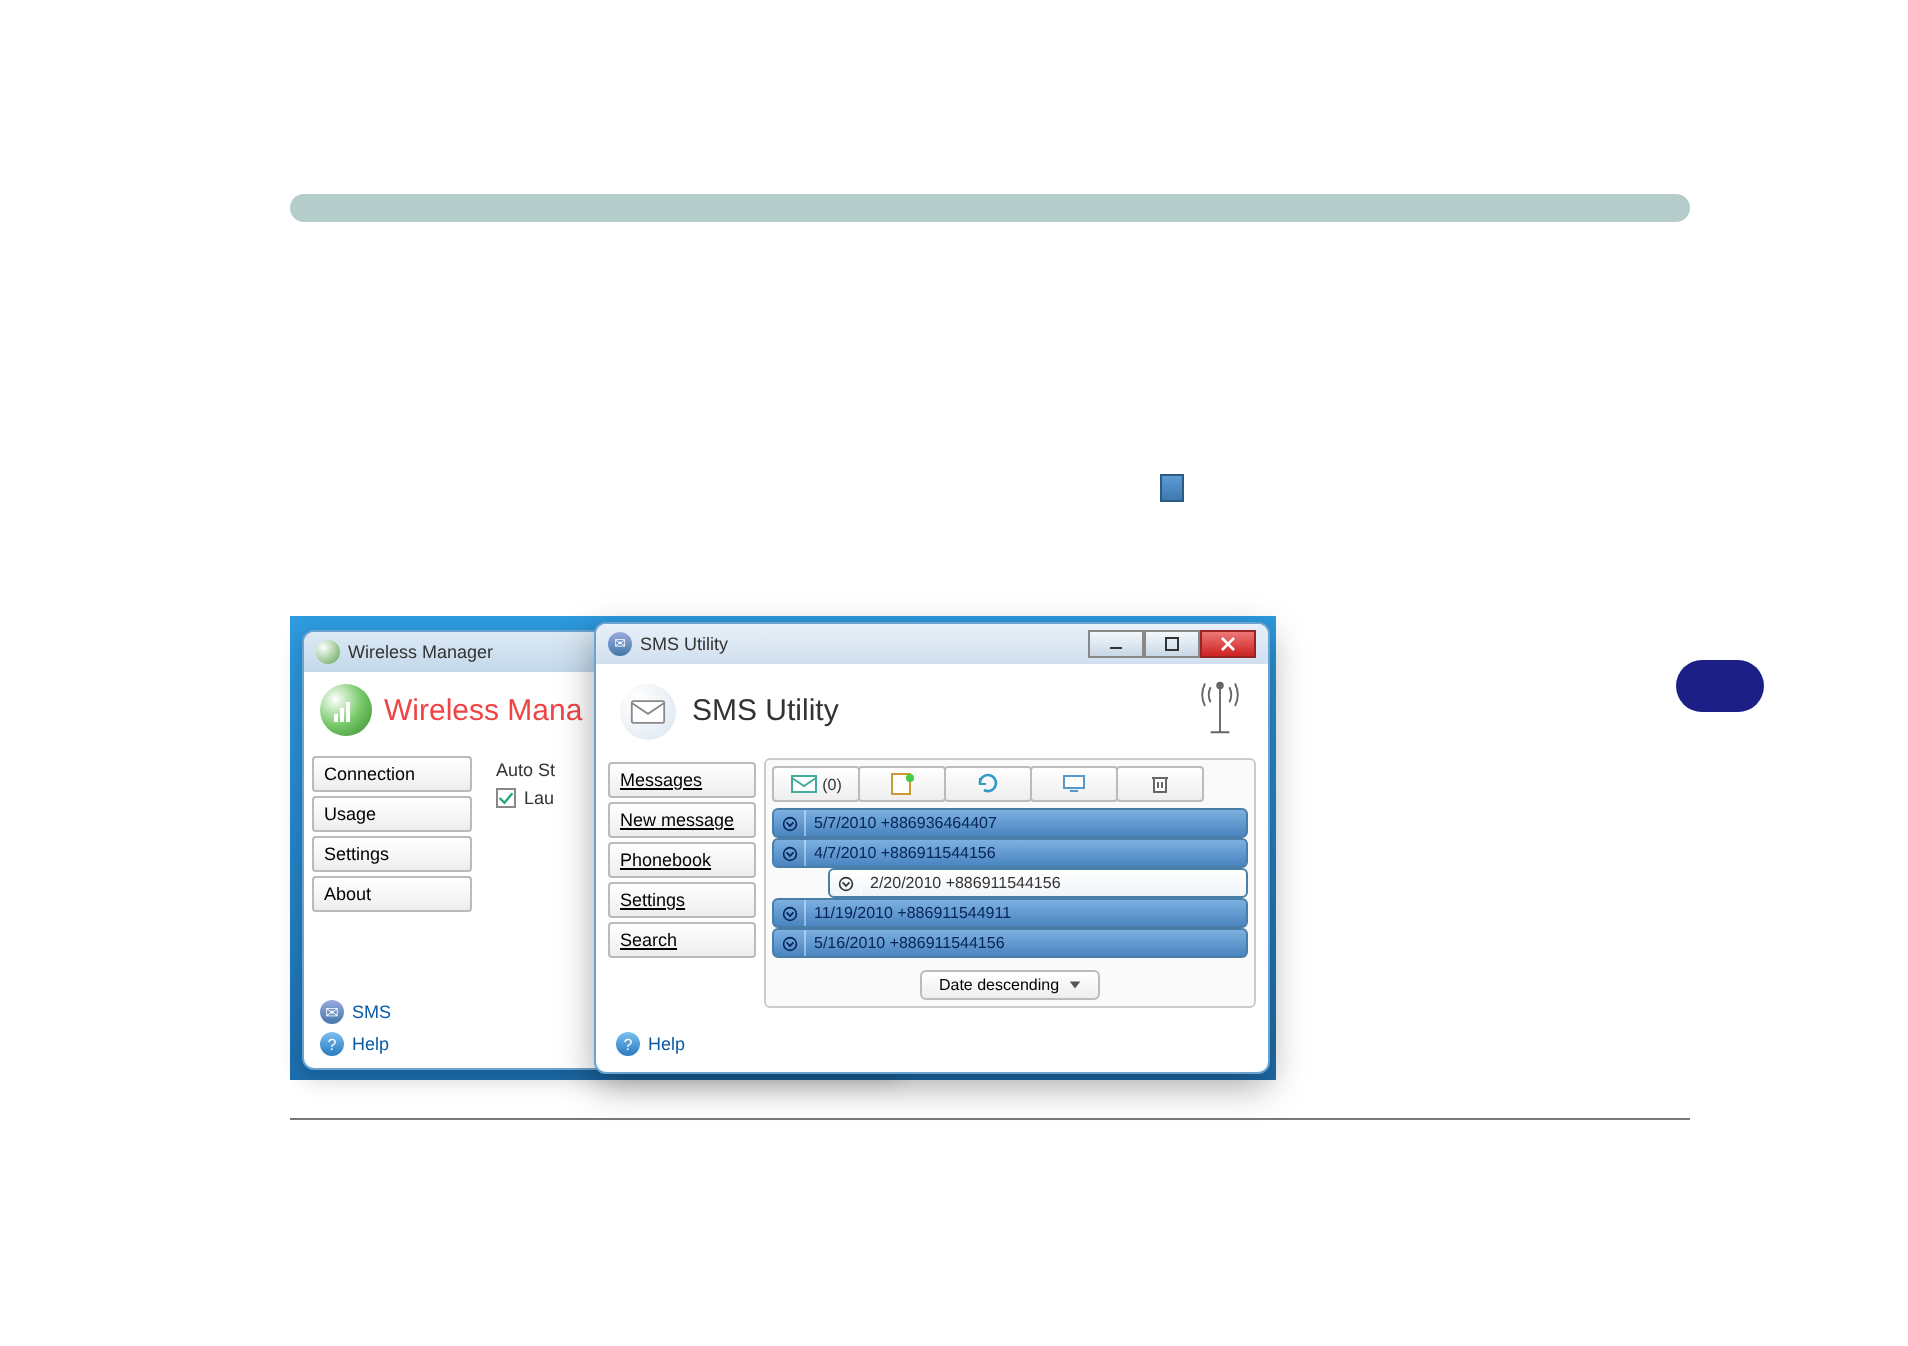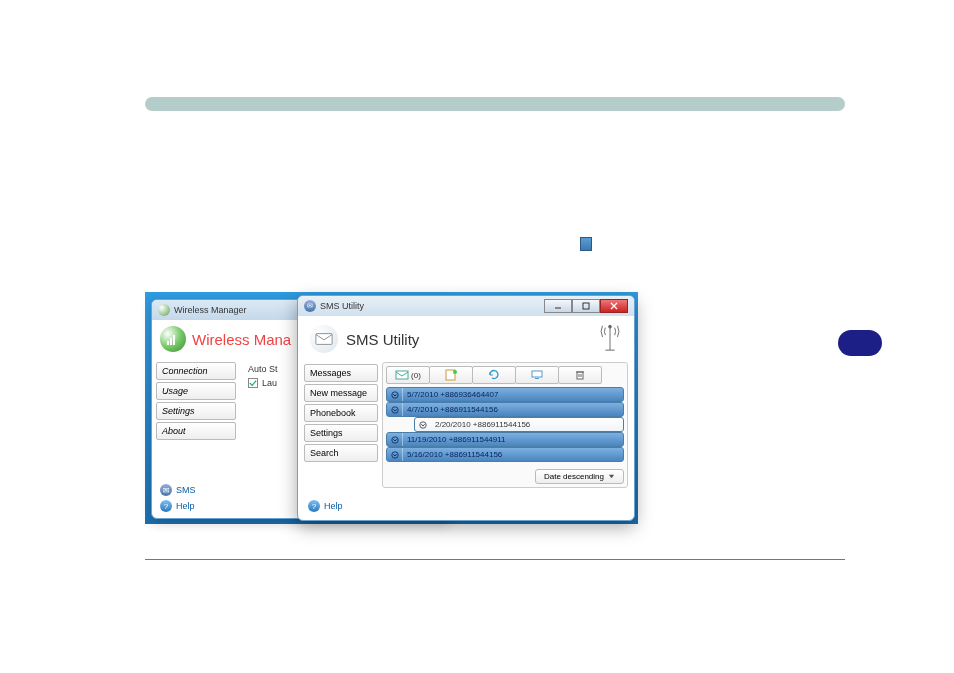--- a/index.html
+++ b/index.html
@@ -8,38 +8,38 @@
   
   .top-bar { position: absolute; top: 97px; left: 145px; width: 700px; height: 14px; background: #b5cdca; border-radius: 10px; }
 
   
   .blue-pill { position: absolute; top: 330px; right: 72px; width: 44px; height: 26px; background: #1c1f85; border-radius: 14px; }
 
   
   .small-appicon { position: absolute; top: 237px; left: 580px; width: 12px; height: 14px; background: linear-gradient(#5b9bd4,#3e7ab0); border: 1px solid #2b5a85; }
 
   
-  .shot-wrap { position: absolute; top: 292px; left: 145px; width: 493px; height: 232px; }
+  .shot-wrap { position: absolute; top: 308px; left: 145px; width: 493px; height: 232px; }
   .desktop-bg { position: absolute; inset: 0; background: linear-gradient(#2e9be0,#1d6fb0); }
 
   
   .wm-window { position: absolute; top: 7px; left: 6px; width: 300px; height: 220px; border: 1px solid #6aa3d0; background: #fff; border-radius: 6px; box-shadow: 0 4px 12px rgba(0,0,0,.2); overflow: hidden; }
   .wm-titlebar { height: 20px; background: linear-gradient(#dce9f5,#c3d8ea); display: flex; align-items: center; padding: 0 6px; font-size: 9px; color: #333; gap: 4px; }
   .sig-icon-sm { width: 12px; height: 12px; border-radius: 50%; background: radial-gradient(circle at 30% 30%, #fff, #5ca34e); display:inline-block; position:relative;}
   .wm-header { display: flex; align-items: center; padding: 6px 8px; gap: 6px; }
   .sig-icon-lg { width: 26px; height: 26px; border-radius: 50%; background: radial-gradient(circle at 30% 30%, #fff 0%, #78c96a 50%, #3a8b2e 100%); position: relative; }
   .sig-bars { position:absolute; left:7px; bottom:7px; display:flex; gap:1px; align-items:flex-end;}
   .sig-bars span{ width:2px; background:#fff; display:block;}
   .sig-bars span:nth-child(1){height:4px;}
   .sig-bars span:nth-child(2){height:7px;}
   .sig-bars span:nth-child(3){height:10px;}
   .wm-title-text { font-size: 15px; color: #ef4444; }
   .wm-body { display: flex; }
   .wm-sidebar { width: 88px; padding: 4px; display: flex; flex-direction: column; gap: 2px; }
-  .wm-sideitem { border: 1px solid #bbb; background: linear-gradient(#fff,#eee); font-size: 9px; padding: 3px 5px; border-radius: 2px; cursor: pointer; font-style: italic; }
+  .wm-sideitem { border: 1px solid #bbb; background: linear-gradient(#fff,#eee); font-size: 9px; padding: 3px 5px; border-radius: 2px; cursor: pointer; }
   .wm-content { flex: 1; padding: 6px 8px; font-size: 9px; color: #333; }
   .wm-content label { display:block; margin-bottom:4px; }
   .wm-checkboxrow { display:flex; align-items:center; gap:4px; }
   .wm-checkbox { width:10px; height:10px; border:1px solid #888; background:#fff; display:inline-flex; align-items:center; justify-content:center;}
   .wm-checkbox svg{width:8px;height:8px;}
   .wm-bottom { position:absolute; bottom:6px; left:8px; right:8px; display:flex; justify-content:space-between; align-items:flex-end;}
   .wm-links { display:flex; flex-direction:column; gap:4px; font-size:9px;}
   .wm-link { display:flex; align-items:center; gap:4px; color:#0a5aa6; cursor:pointer;}
   .icon-circle{ width:12px; height:12px; border-radius:50%; display:inline-flex; align-items:center; justify-content:center; font-size:8px; color:#fff;}
   .ic-sms{ background:linear-gradient(#9ad,#47a); }
@@ -57,33 +57,33 @@
   .win-btn.close{background:linear-gradient(#e77,#c22);border-color:#922;}
   .win-btn svg{width:10px;height:10px;}
   .sms-header{display:flex;align-items:center;justify-content:space-between;padding:6px 12px;}
   .sms-header-left{display:flex;align-items:center;gap:8px;}
   .env-icon{width:28px;height:28px;border-radius:50%;background:radial-gradient(circle at 30% 30%,#fff,#dbe6ef);display:flex;align-items:center;justify-content:center;}
   .env-icon svg{width:18px;height:14px;}
   .sms-title-text{font-size:15px;color:#333;}
   .antenna-icon svg{width:24px;height:30px;stroke:#666;fill:none;stroke-width:1;}
   .sms-body{display:flex;padding:0 0 0 4px;}
   .sms-sidebar{width:78px;display:flex;flex-direction:column;gap:2px;padding:2px;}
-  .sms-sideitem{border:1px solid #bbb;background:linear-gradient(#fff,#eee);font-size:9px;padding:3px 5px;border-radius:2px;cursor:pointer;}
+  .sms-sideitem{border:1px solid #bbb;background:linear-gradient(#fff,#eee);font-size:9px;padding:3px 5px;border-radius:2px;cursor:pointer;text-decoration:underline;}
   .sms-main{flex:1;border:1px solid #ccc;margin:0 6px 0 2px;border-radius:3px;padding:3px;background:#fafafa;}
   .sms-toolbar{display:flex;gap:0;margin-bottom:3px;}
   .tbtn{flex:0 0 auto;width:44px;height:18px;border:1px solid #bbb;background:linear-gradient(#fff,#eee);display:flex;align-items:center;justify-content:center;border-radius:2px;margin-right:-1px;}
   .tbtn svg{width:14px;height:12px;}
   .tbtn .cnt{font-size:8px;color:#333;margin-left:2px;}
   .msg-list{display:flex;flex-direction:column;gap:0;}
   .msg-row{display:flex;align-items:center;height:15px;border:1px solid #4a7ea8;border-radius:3px;background:linear-gradient(#7cb0e0,#4a85c0);color:#06245a;font-size:8px;overflow:hidden;}
   .msg-row.alt{background:linear-gradient(#fff,#f0f4f8);color:#333;margin-left:28px;}
   .msg-dd{width:16px;height:100%;display:flex;align-items:center;justify-content:center;border-right:1px solid rgba(255,255,255,.4);}
   .msg-dd svg{width:8px;height:8px;}
   .msg-text{padding:0 4px;white-space:nowrap;}
-  .sort-row{text-align:right;margin-top:3px;}
+  .sort-row{text-align:center;margin-top:3px;}
   .sort-btn{display:inline-flex;align-items:center;gap:4px;font-size:8px;border:1px solid #bbb;background:linear-gradient(#fff,#eee);padding:2px 8px;border-radius:3px;}
   .sort-btn svg{width:7px;height:7px;}
   .sms-help{position:absolute;bottom:8px;left:10px;display:flex;align-items:center;gap:4px;font-size:9px;color:#0a5aa6;cursor:pointer;}
 
   
   .bottom-line { position:absolute; bottom:113px; left:145px; width:700px; height:1px; background:#777; }
 </style>
 </head>
 <body>
 

